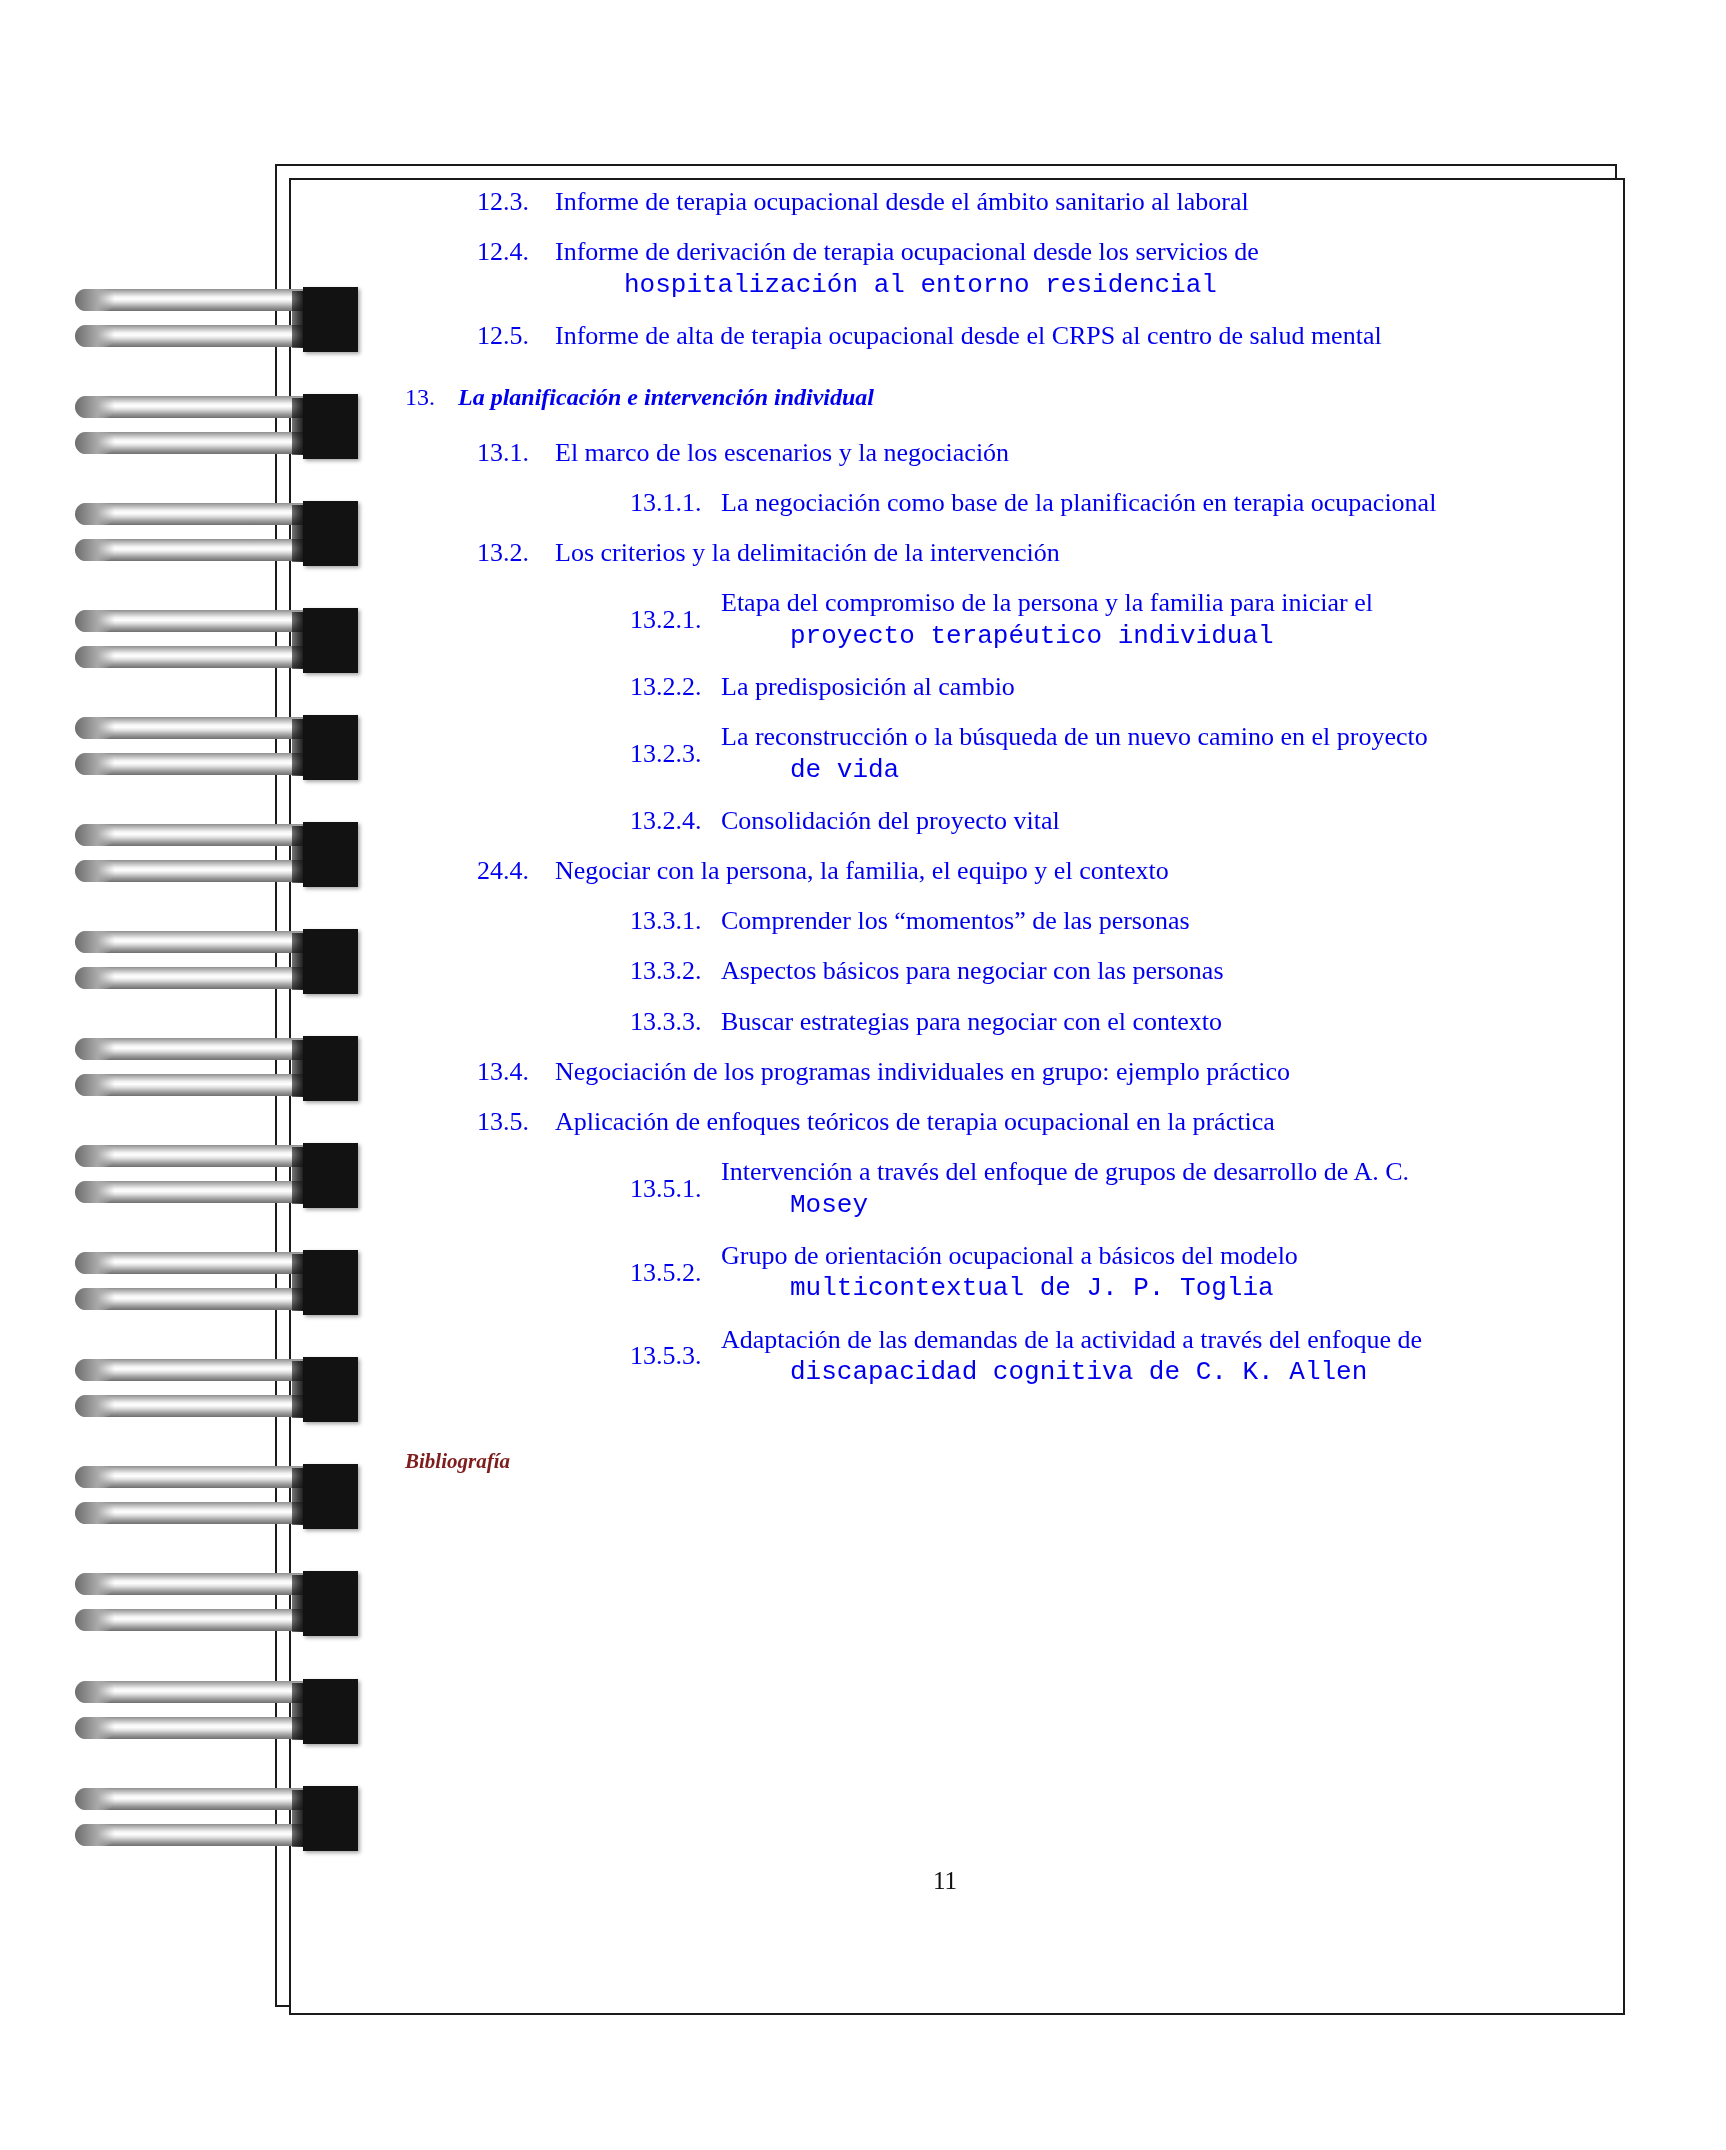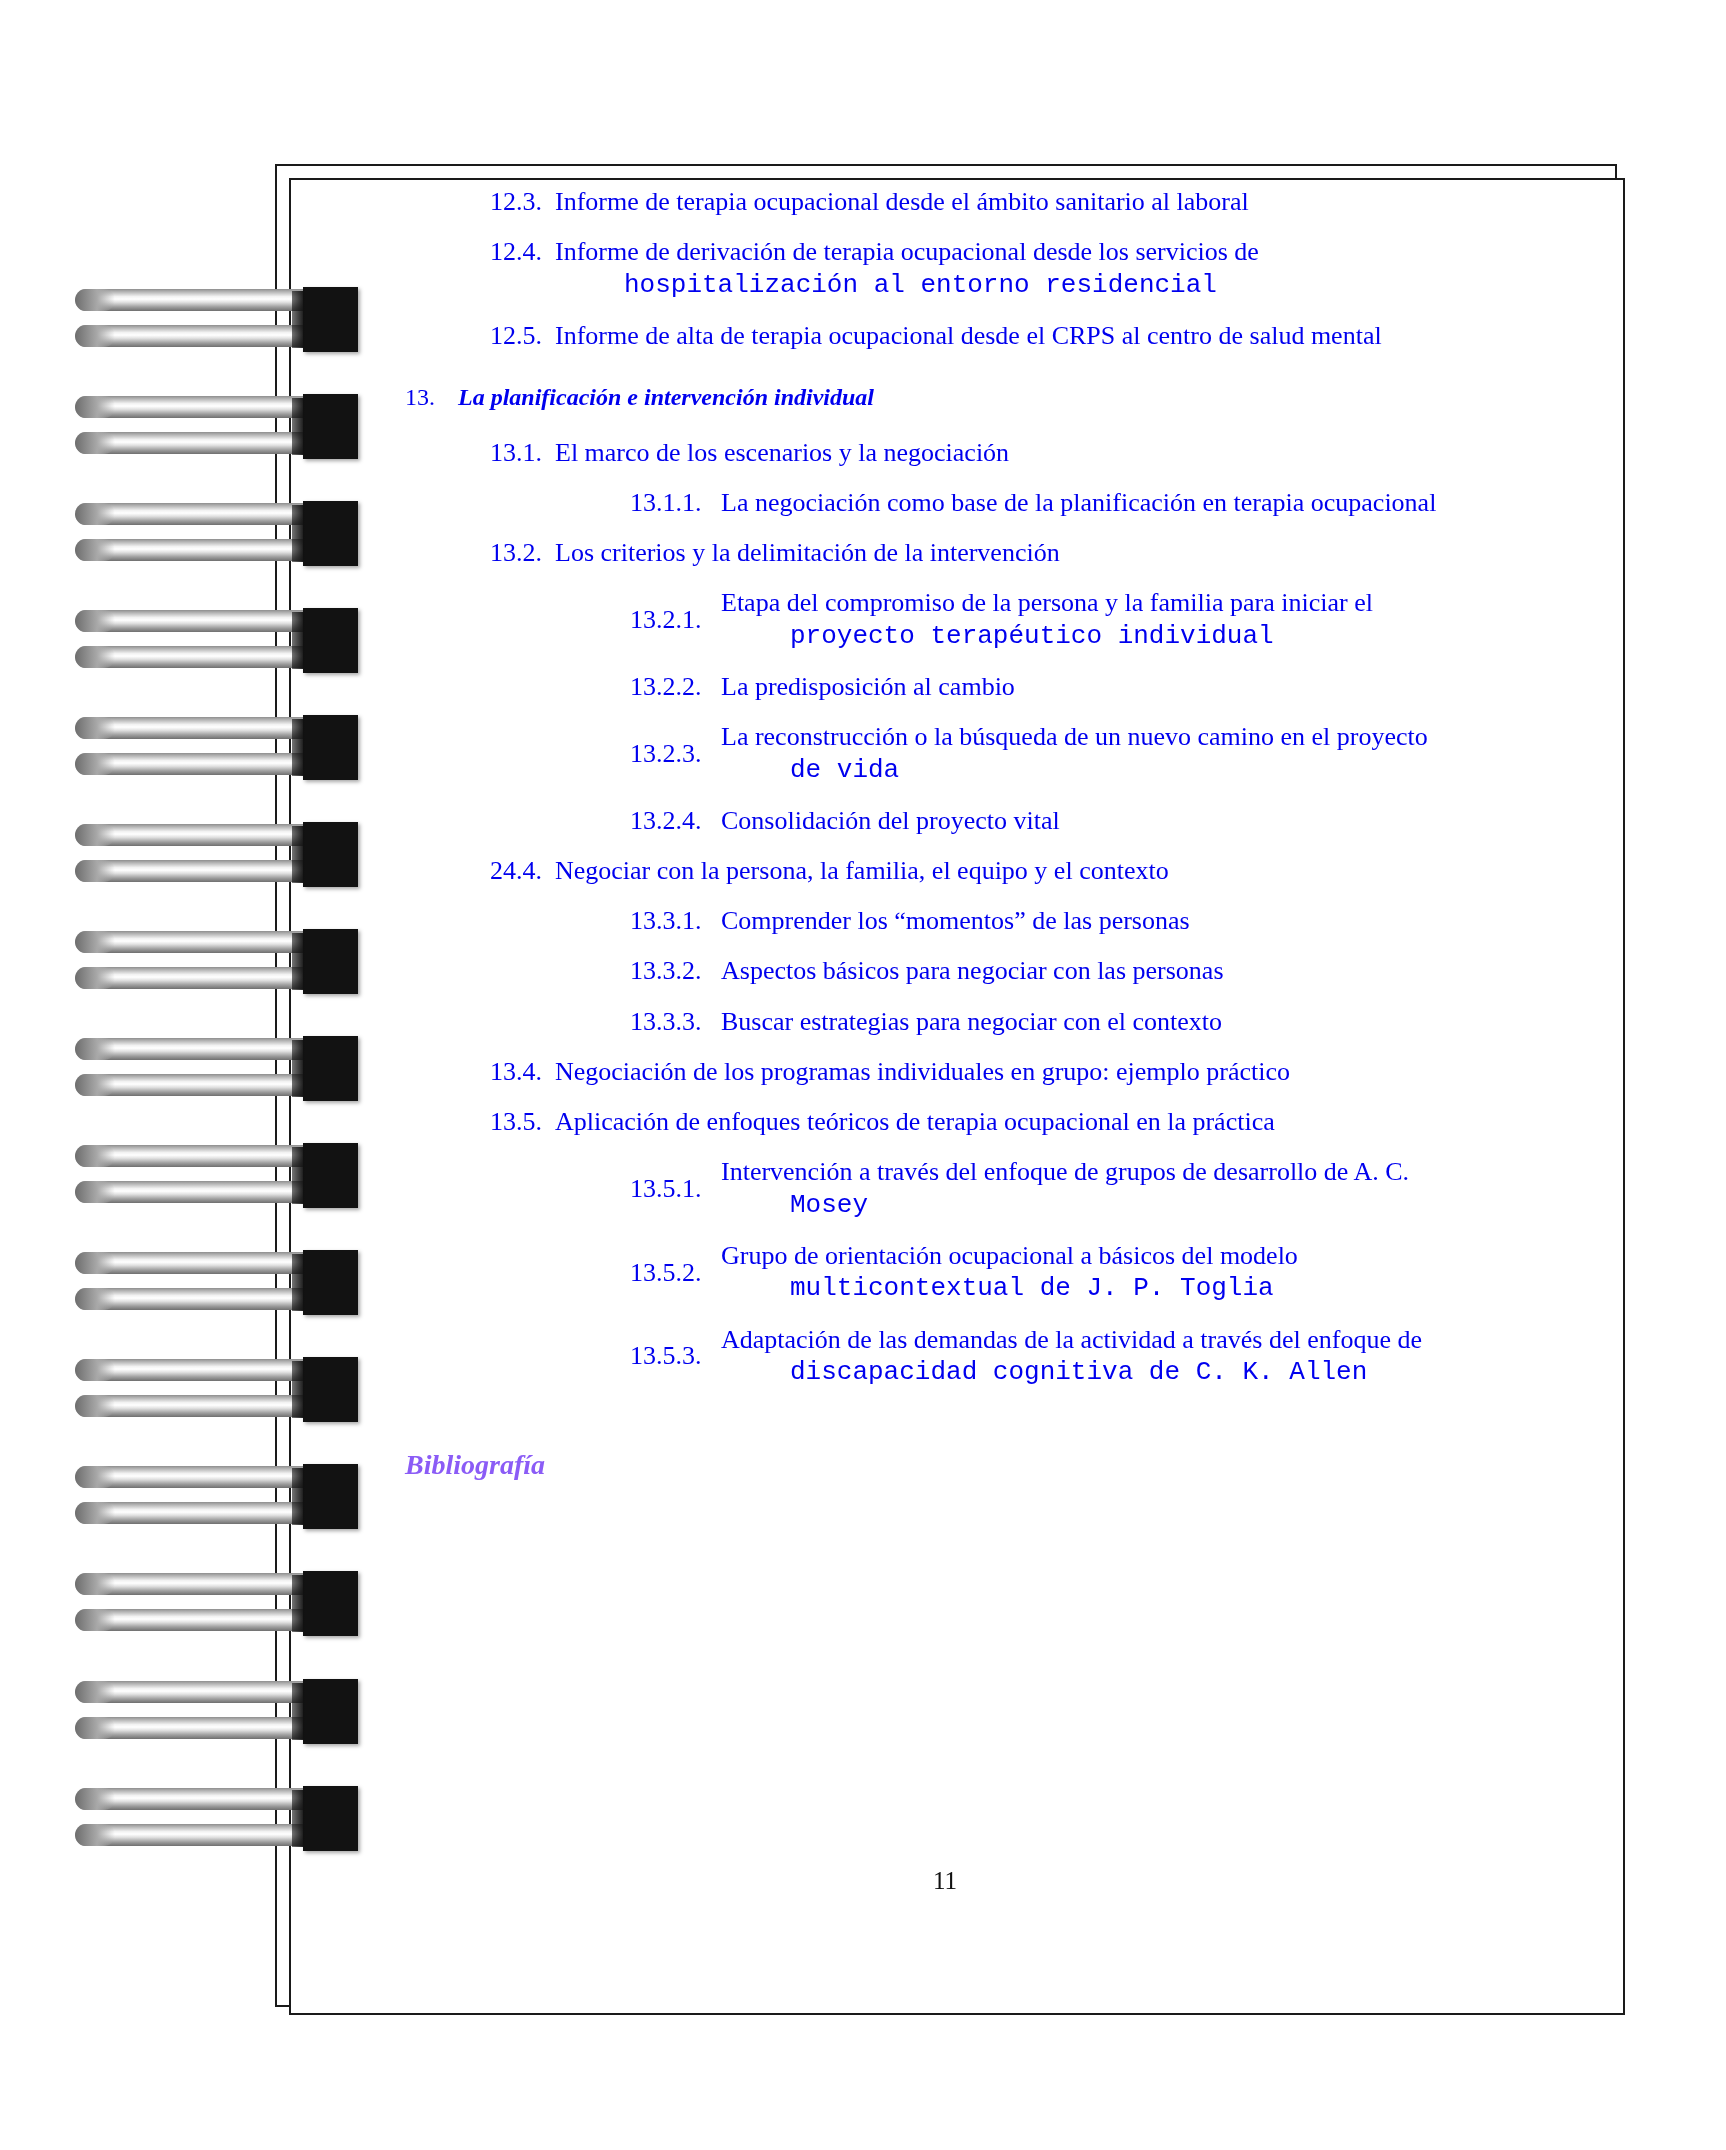--- a/index.html
+++ b/index.html
@@ -72,43 +72,43 @@
     margin-top: 29px;
     margin-bottom: 23px;
   }
   .lvl1 .toc-num {
     width: 53px;
     font-style: normal;
     font-weight: normal;
   }
 
   .lvl2b { padding-left: 177px; }
-  .lvl2b .toc-num { width: 78px; text-align: center; }
+  .lvl2b .toc-num { width: 78px; }
 
   .lvl3 { padding-left: 330px; align-items: center; }
   .lvl3 .toc-num { width: 91px; }
 
   
   .toc-text.hang {
     display: block;
   }
   .toc-text.hang .cont {
     display: block;
     padding-left: 69px;
     font-family: Liberation Mono, monospace;
   }
   .lvl3 .toc-text.hang .cont {
     padding-left: 69px;
   }
 
   .biblio {
-    color: #8b5cf6;
+    color: #7f1d1d;
     font-weight: bold;
     font-style: italic;
-    font-size: 28px;
+    font-size: 21px;
     padding-left: 105px;
     margin-top: 59px;
   }
 
   .page-number {
     position: absolute;
     top: 1682px;
     left: 0;
     width: 1290px;
     text-align: center;

